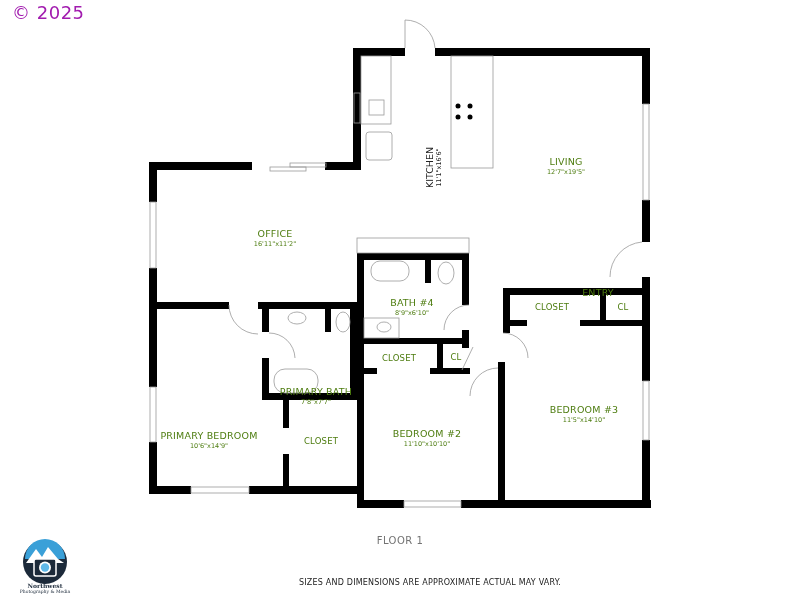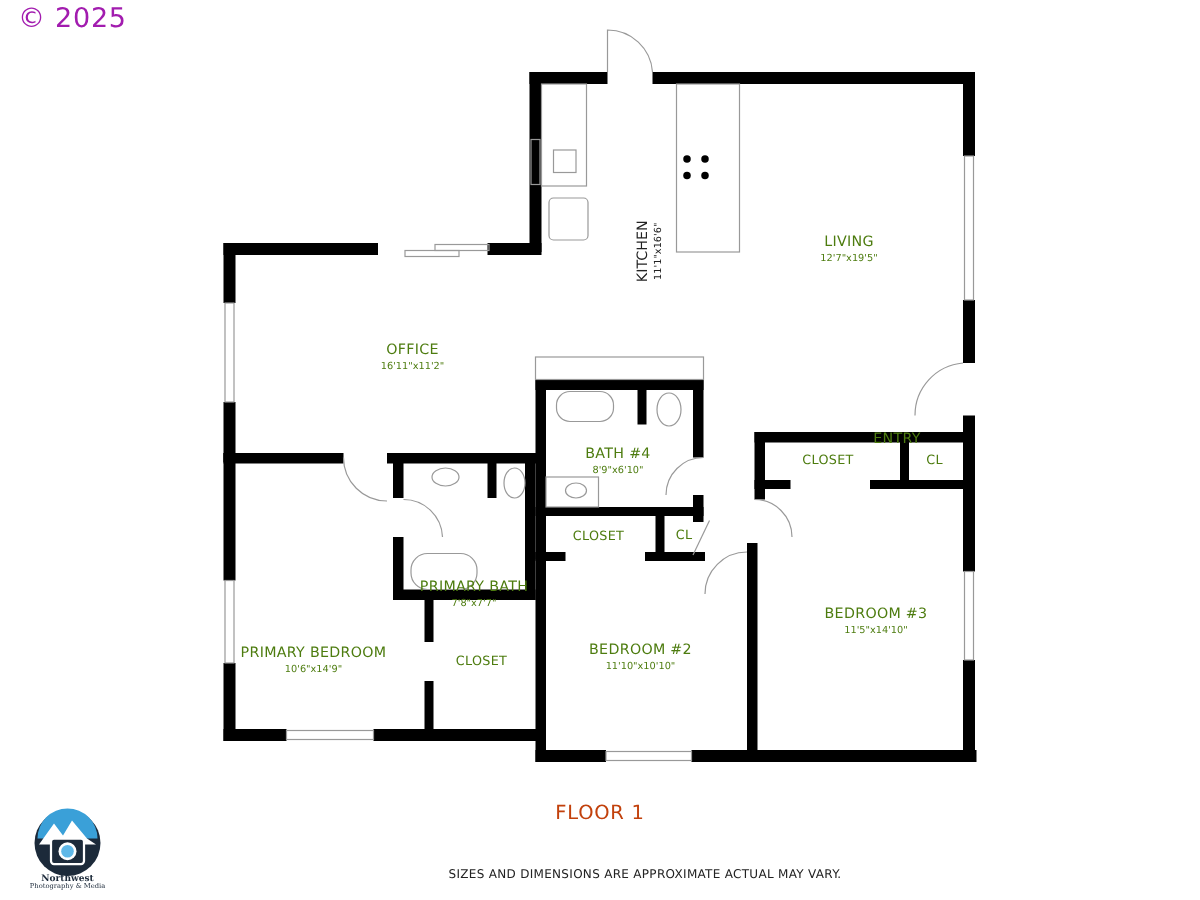--- a/index.html
+++ b/index.html
@@ -5,21 +5,21 @@
   html, body { margin: 0; padding: 0; background: #ffffff; }
   body { width: 800px; height: 600px; position: relative; overflow: hidden; font-family: "DejaVu Sans", sans-serif; }
   .copyright { position: absolute; left: 12px; top: 2px; font-size: 18px; color: #a21caf; letter-spacing: 0.5px; font-family: "DejaVu Sans", sans-serif; }
   svg.plan { position: absolute; left: 0; top: 0; }
   .lbl { position: absolute; text-align: center; color: #4d7c0f; white-space: nowrap; transform: translateX(-50%); }
   .lbl .name { font-size: 9.5px; letter-spacing: 0.2px; display: block; }
   .lbl .dim { font-size: 6.5px; display: block; margin-top: 1px; }
   .kitchen-lbl { position: absolute; left: 403px; top: 158px; transform: rotate(-90deg); transform-origin: center; text-align: center; color: #222; white-space: nowrap; width: 60px; }
   .kitchen-lbl .name { font-size: 9.5px; display: block; }
   .kitchen-lbl .dim { font-size: 6.5px; display: block; }
-  .floor-title { position: absolute; left: 400px; top: 535px; transform: translateX(-50%); font-size: 13px; color: #c2410c; letter-spacing: 0.5px; }
+  .floor-title { position: absolute; left: 400px; top: 535px; transform: translateX(-50%); font-size: 10px; color: #737373; letter-spacing: 0.5px; }
   .disclaimer { position: absolute; left: 430px; top: 578px; transform: translateX(-50%); font-size: 8px; color: #222; white-space: nowrap; letter-spacing: 0.2px; }
   .logo { position: absolute; left: 22px; top: 532px; width: 46px; height: 60px; }
   .logo-name { position: absolute; left: 10px; top: 582px; width: 70px; text-align: center; font-family: "DejaVu Serif", serif; font-size: 6px; font-weight: bold; color: #1c2a3a; }
   .logo-sub { position: absolute; left: 10px; top: 589px; width: 70px; text-align: center; font-family: "DejaVu Serif", serif; font-size: 4.5px; color: #1c2a3a; }
 </style>
 </head>
 <body>
 
 <div class="copyright">© 2025</div>
 

